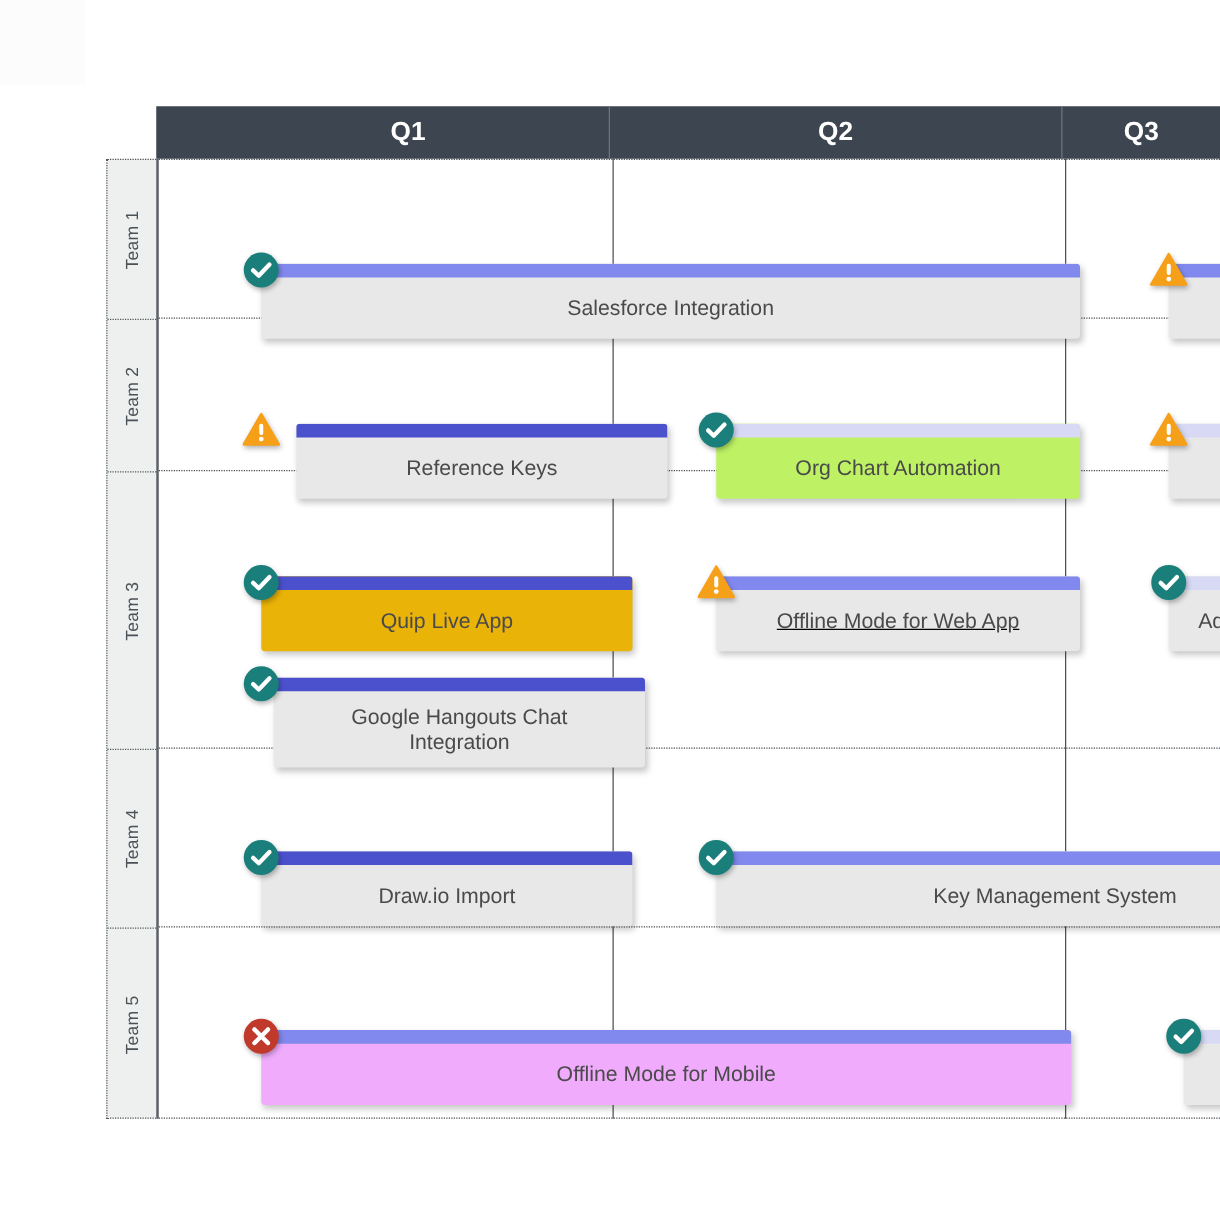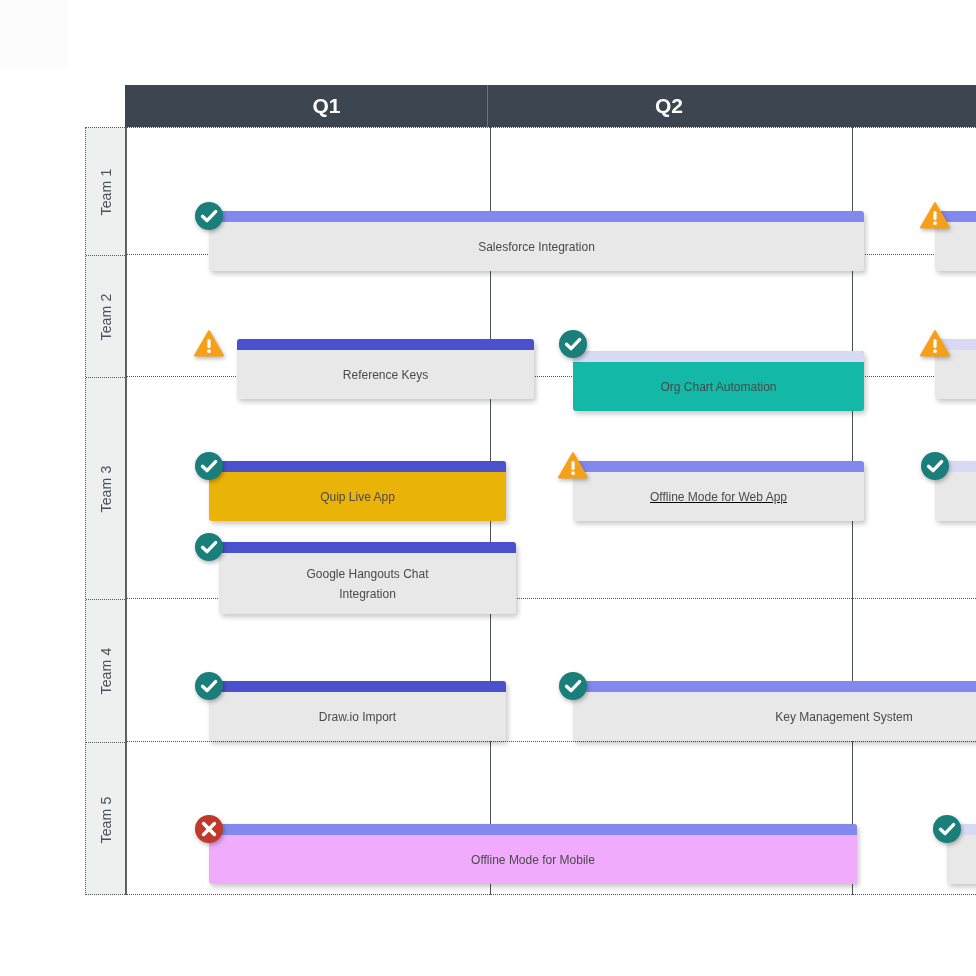--- a/index.html
+++ b/index.html
@@ -149,21 +149,21 @@
   }
   .task-label {
     display: flex;
     align-items: center;
     justify-content: center;
     text-align: center;
     height: calc(100% - 11px);
     padding: 0 8px;
     box-sizing: border-box;
     color: #4a4a4a;
-    font-size: 12px;
+    font-size: 17px;
     line-height: 20px;
     white-space: pre-line;
   }
 
   
   .badge {
     position: absolute;
     width: 30px;
     height: 30px;
     z-index: 5;
@@ -176,20 +176,21 @@
 
 <div id="canvas">
 
   <div class="bg-panel"></div>
 
   <div class="roadmap">
 
     <div class="header-row" id="headerRow">
         <div class="col-head" style="width: 363px; padding-left: 41px;">Q1</div>
         <div class="col-head" style="width: 362px;">Q2</div>
+        <div class="col-head" style="width: 126px;">Q3</div>
       </div>
 
     <div class="body-area">
       <div class="rail" id="railEl">
           <div class="rail-cell" style="top: 0px; height: 128px;">
             <span class="rail-label">Team 1</span>
           </div>
           <div class="rail-cell" style="top: 128px; height: 122px;">
             <span class="rail-label">Team 2</span>
           </div>
@@ -236,21 +237,21 @@
             <span class="task-bar" style="background: rgb(75, 81, 204);"></span>
             <div class="task-label">Reference Keys</div>
           </div>
           <div class="badge" style="left: 67px; top: 202px;">
             <svg viewBox="0 0 30 30">
               <path d="M15 2.2 L29 26.5 L1 26.5 Z" fill="#f6a019" stroke="#f6a019" stroke-width="2" stroke-linejoin="round"></path>
               <rect x="13.4" y="10" width="3.2" height="9" rx="1.6" fill="#fff"></rect>
               <circle cx="15" cy="22.2" r="1.9" fill="#fff"></circle>
             </svg>
           </div>
-          <div class="task" style="left: 446px; top: 224px; width: 291px; height: 60px; background: #14b8a6;">
+          <div class="task" style="left: 446px; top: 212px; width: 291px; height: 60px; background: #bef264;">
             <span class="task-bar" style="background: rgb(216, 218, 245);"></span>
             <div class="task-label">Org Chart Automation</div>
           </div>
           <div class="badge" style="left: 431px; top: 202px;">
             <svg viewBox="0 0 30 30">
               <circle cx="15" cy="15" r="14" fill="#1a7f7a"></circle>
               <path d="M8.5 15.3 L13 19.6 L21.6 10.6" stroke="#fff" stroke-width="3.4" fill="none" stroke-linecap="round" stroke-linejoin="round"></path>
             </svg>
           </div>
           <div class="task" style="left: 808px; top: 212px; width: 180px; height: 60px; background: rgb(232, 232, 232);">

